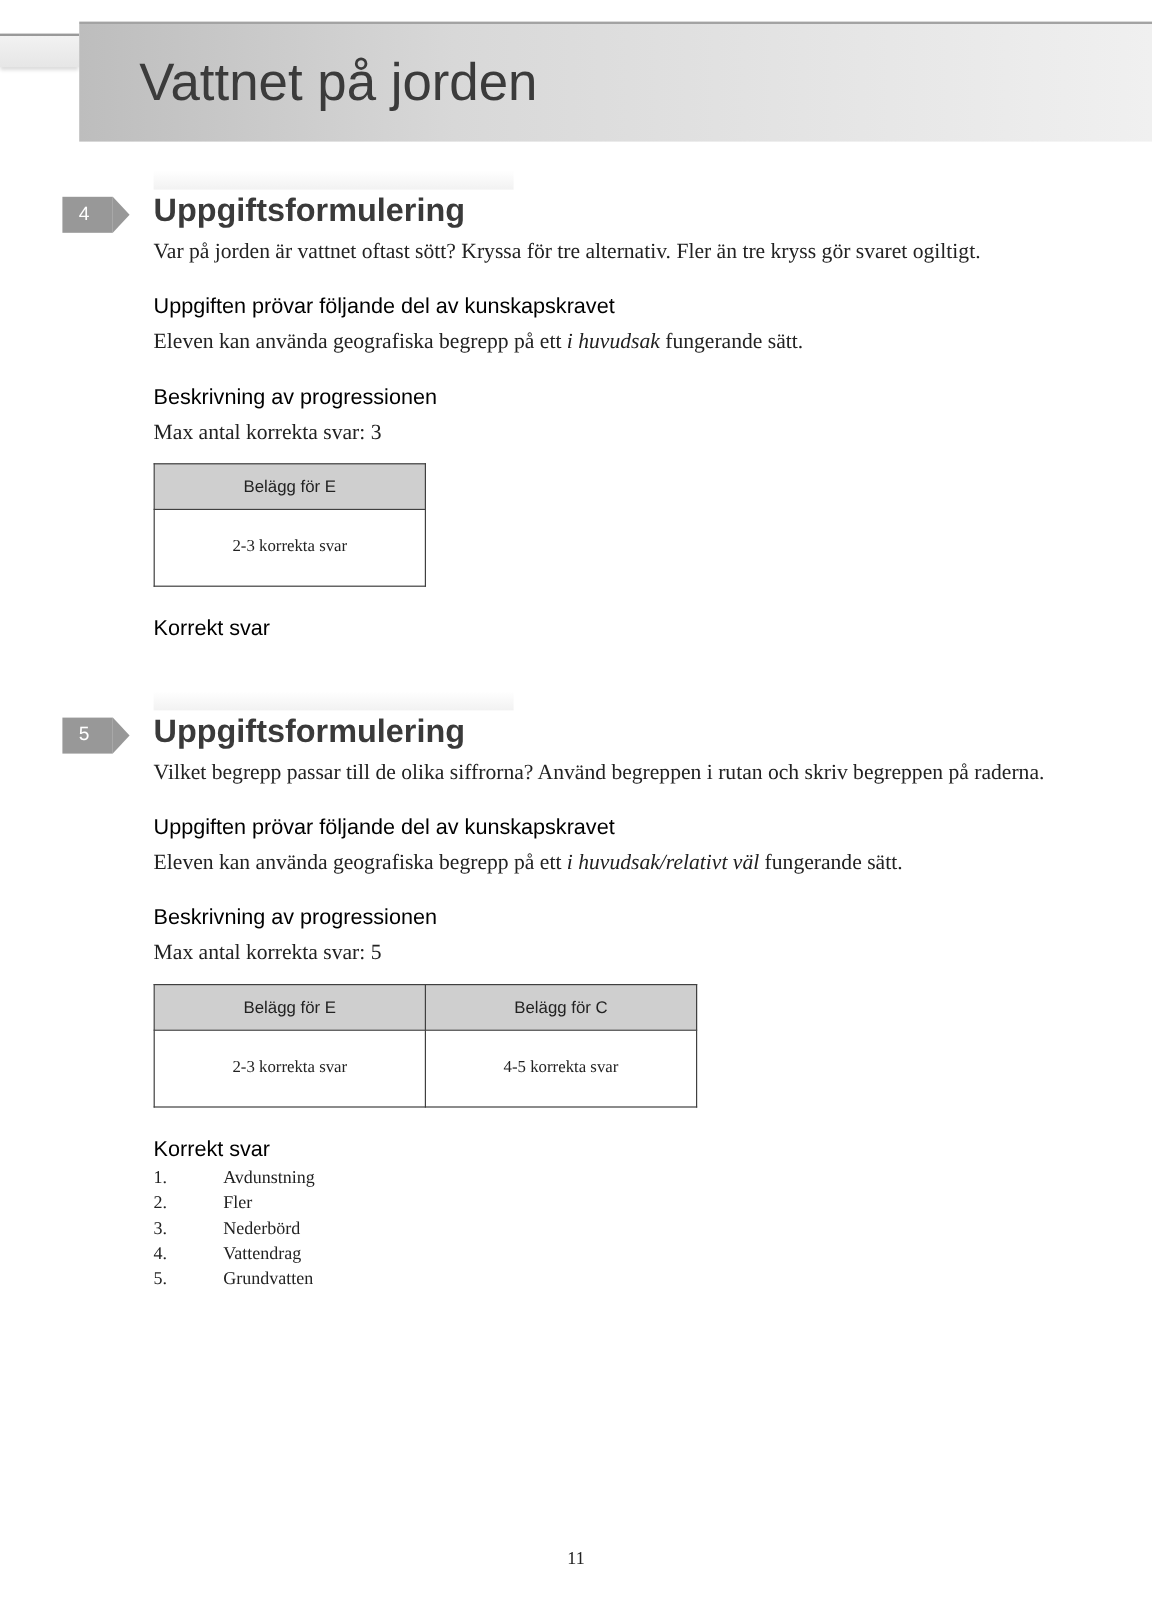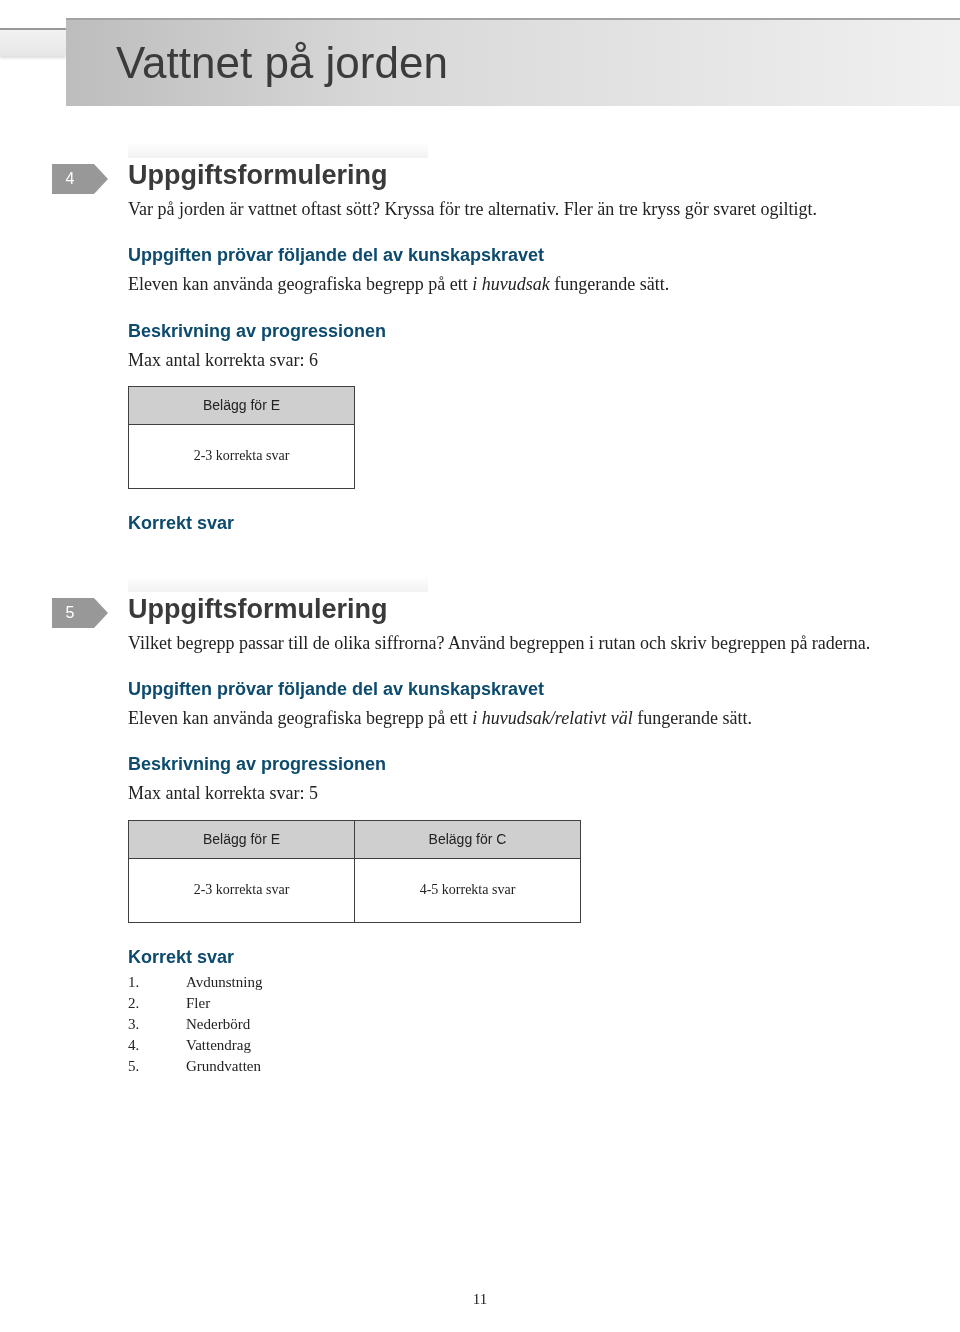--- a/index.html
+++ b/index.html
@@ -16,21 +16,21 @@
     background: linear-gradient(to bottom, #f2f2f2, #e6e6e6);
     border-top: 2px solid #999;
     box-shadow: 0 2px 3px rgba(0,0,0,0.15);
   }
   
   .header-band {
     position: absolute;
     left: 66px;
     top: 18px;
     right: 0;
-    height: 88px;
+    height: 100px;
     background: linear-gradient(to right, #bdbdbd 0%, #d8d8d8 35%, #f0f0f0 100%);
     border-top: 2px solid #a3a3a3;
     display: flex;
     align-items: center;
     padding-left: 50px;
   }
   .header-band h1 {
     font-family: "Helvetica Neue", Helvetica, Arial, sans-serif;
     font-weight: 300;
     font-size: 44px;
@@ -80,23 +80,23 @@
   
   .h-sans {
     font-family: "Helvetica Neue", Helvetica, Arial, sans-serif;
     font-weight: 700;
     font-size: 27px;
     color: #3a3a3a;
     margin-bottom: 6px;
   }
   .h-sans-sub {
     font-family: "Helvetica Neue", Helvetica, Arial, sans-serif;
-    font-weight: 700;
+    font-weight: 400;
     font-size: 18px;
-    color: #0c4a6e;
+    color: #000000;
     margin-top: 24px;
     margin-bottom: 6px;
   }
   p.body {
     font-family: Georgia, 'Times New Roman', serif;
     font-size: 18px;
     line-height: 1.35;
     color: #222;
   }
   em { font-style: italic; }
@@ -163,21 +163,21 @@
 
       <div class="h-sans">Uppgiftsformulering</div>
       <p class="body">Var på jorden är vattnet oftast sött? Kryssa för tre alternativ. Fler än tre kryss gör svaret ogiltigt.</p>
 
       <div class="h-sans-sub">Uppgiften prövar följande del av kunskapskravet</div>
       <p class="body">
         <span>Eleven kan använda geografiska begrepp på ett </span><em>i huvudsak</em><span> fungerande sätt.</span>
       </p>
 
       <div class="h-sans-sub">Beskrivning av progressionen</div>
-      <p class="body">Max antal korrekta svar: 6</p>
+      <p class="body">Max antal korrekta svar: 3</p>
 
       <table class="prog-table">
         <tbody>
             <tr>
           <th>Belägg för E</th>
         </tr>
         <tr>
           <td>2-3 korrekta svar</td>
         </tr>
       </tbody>

